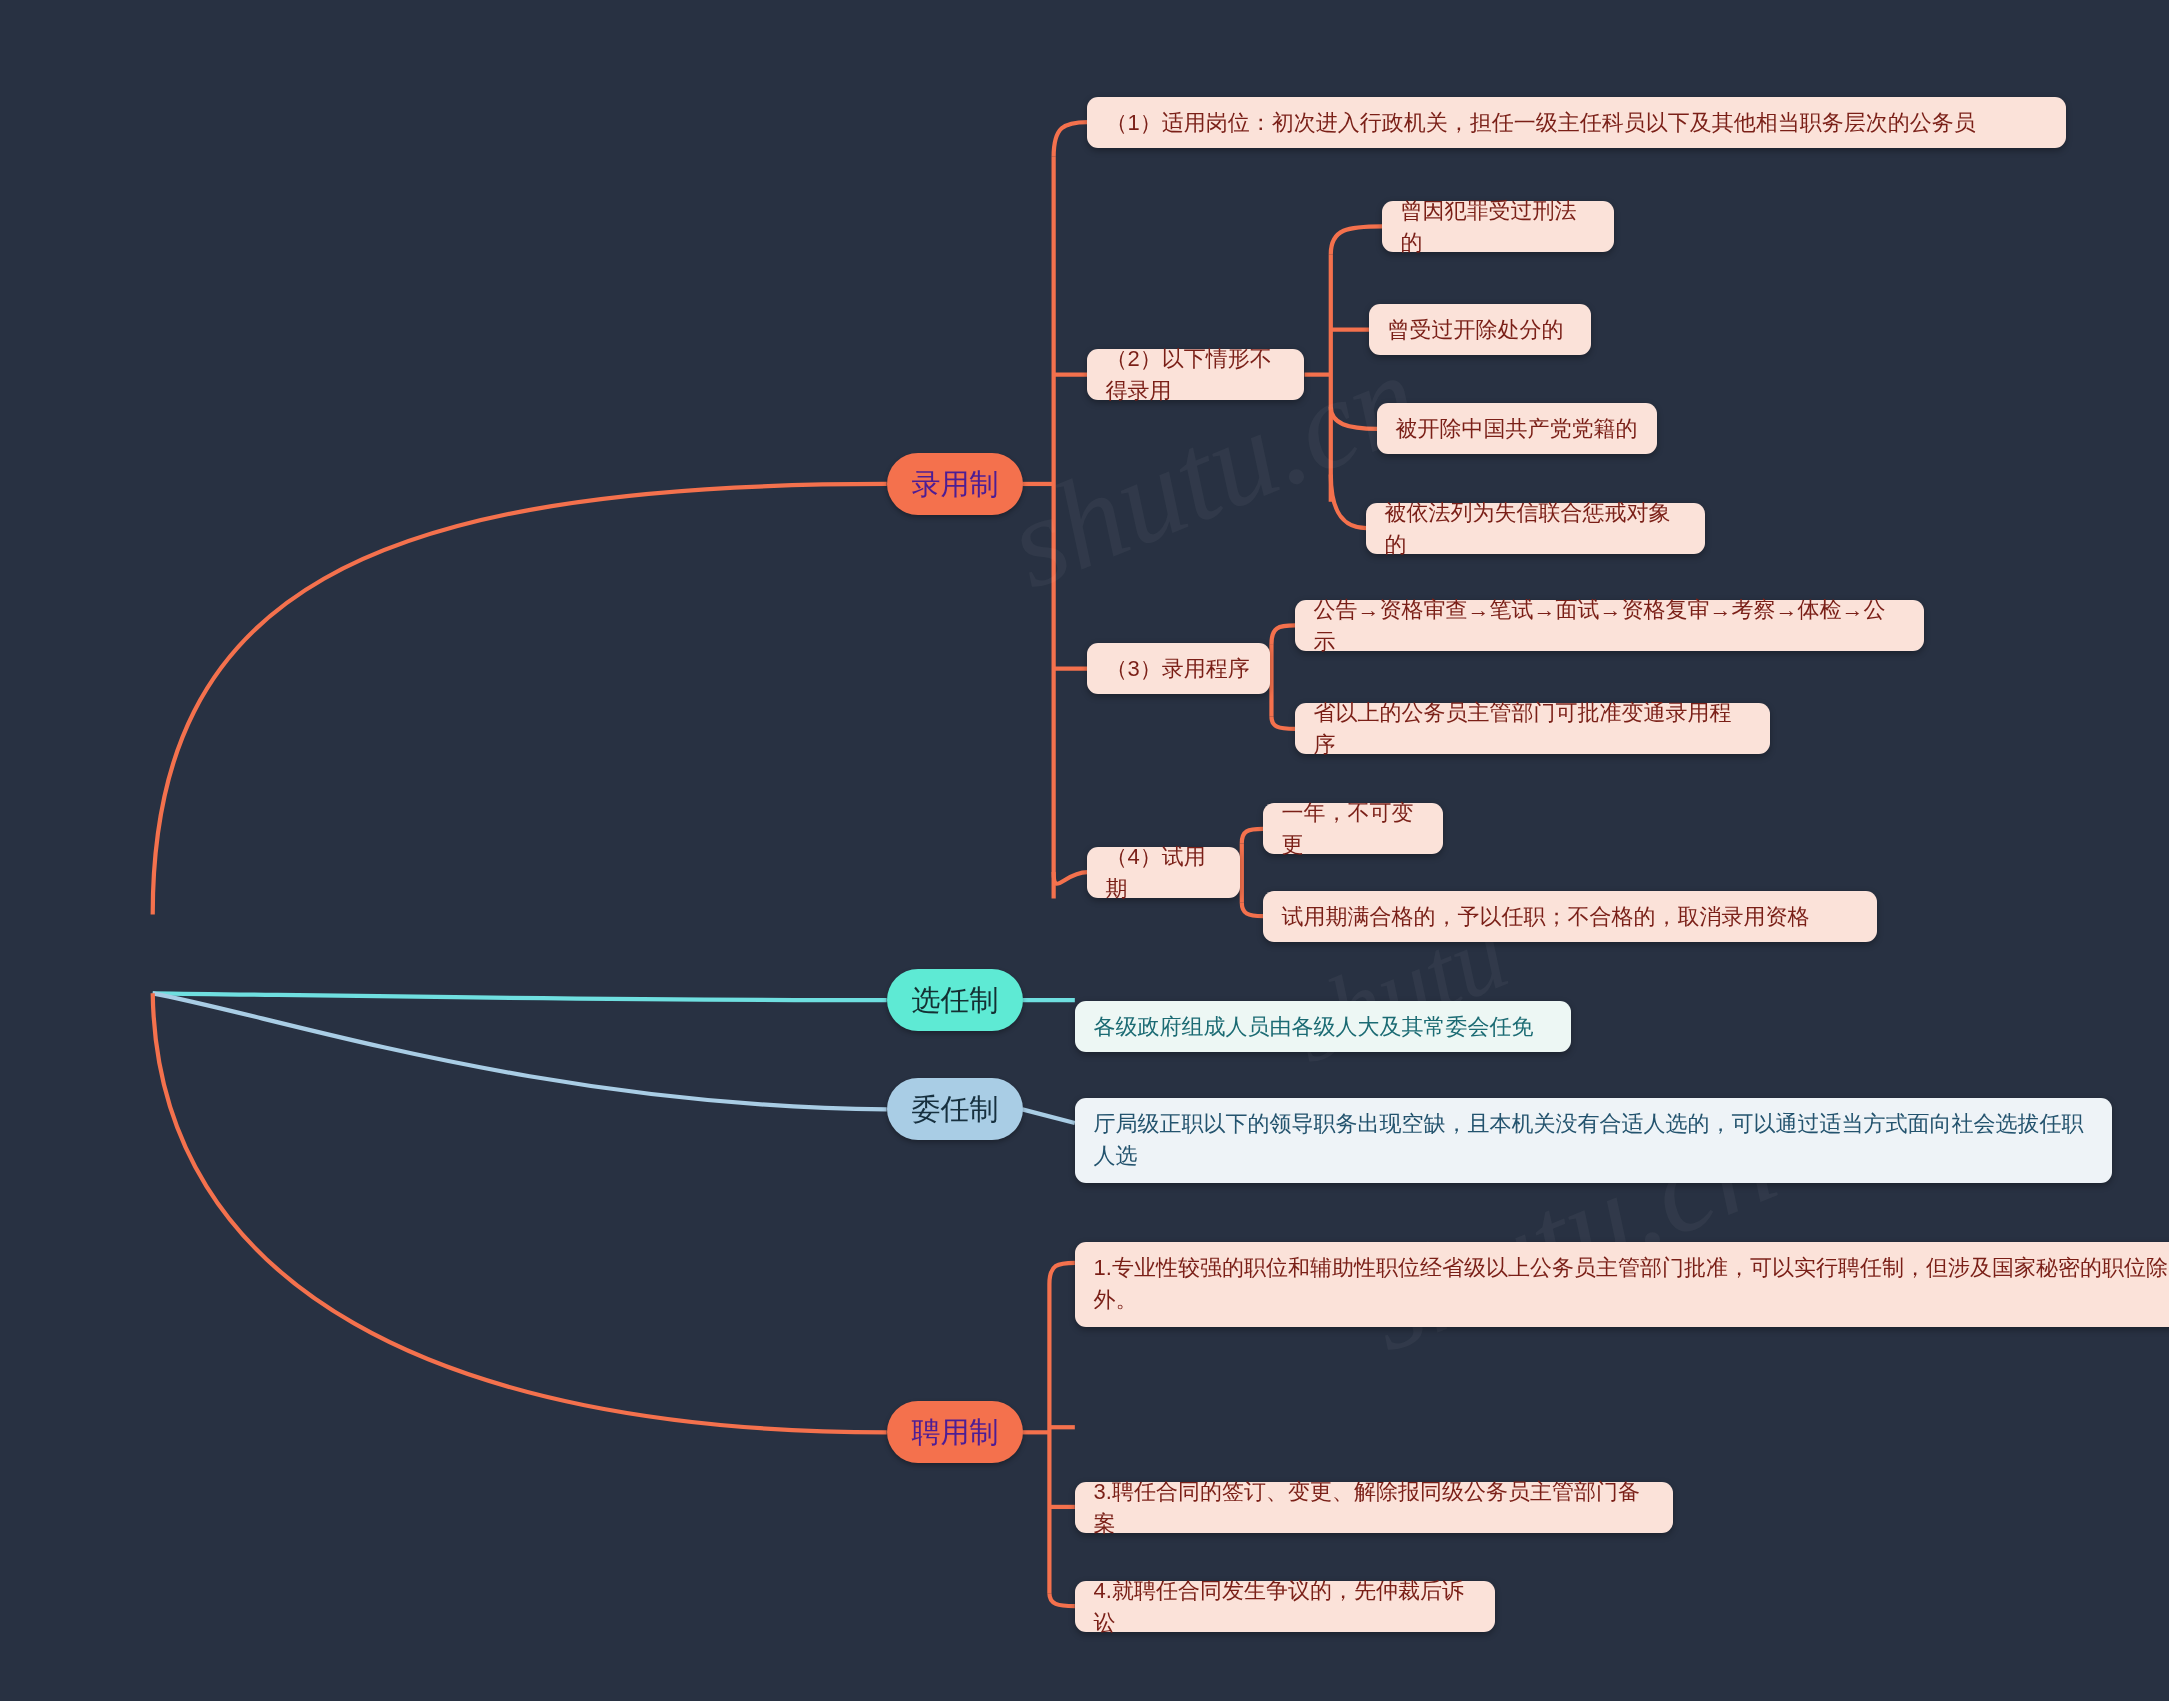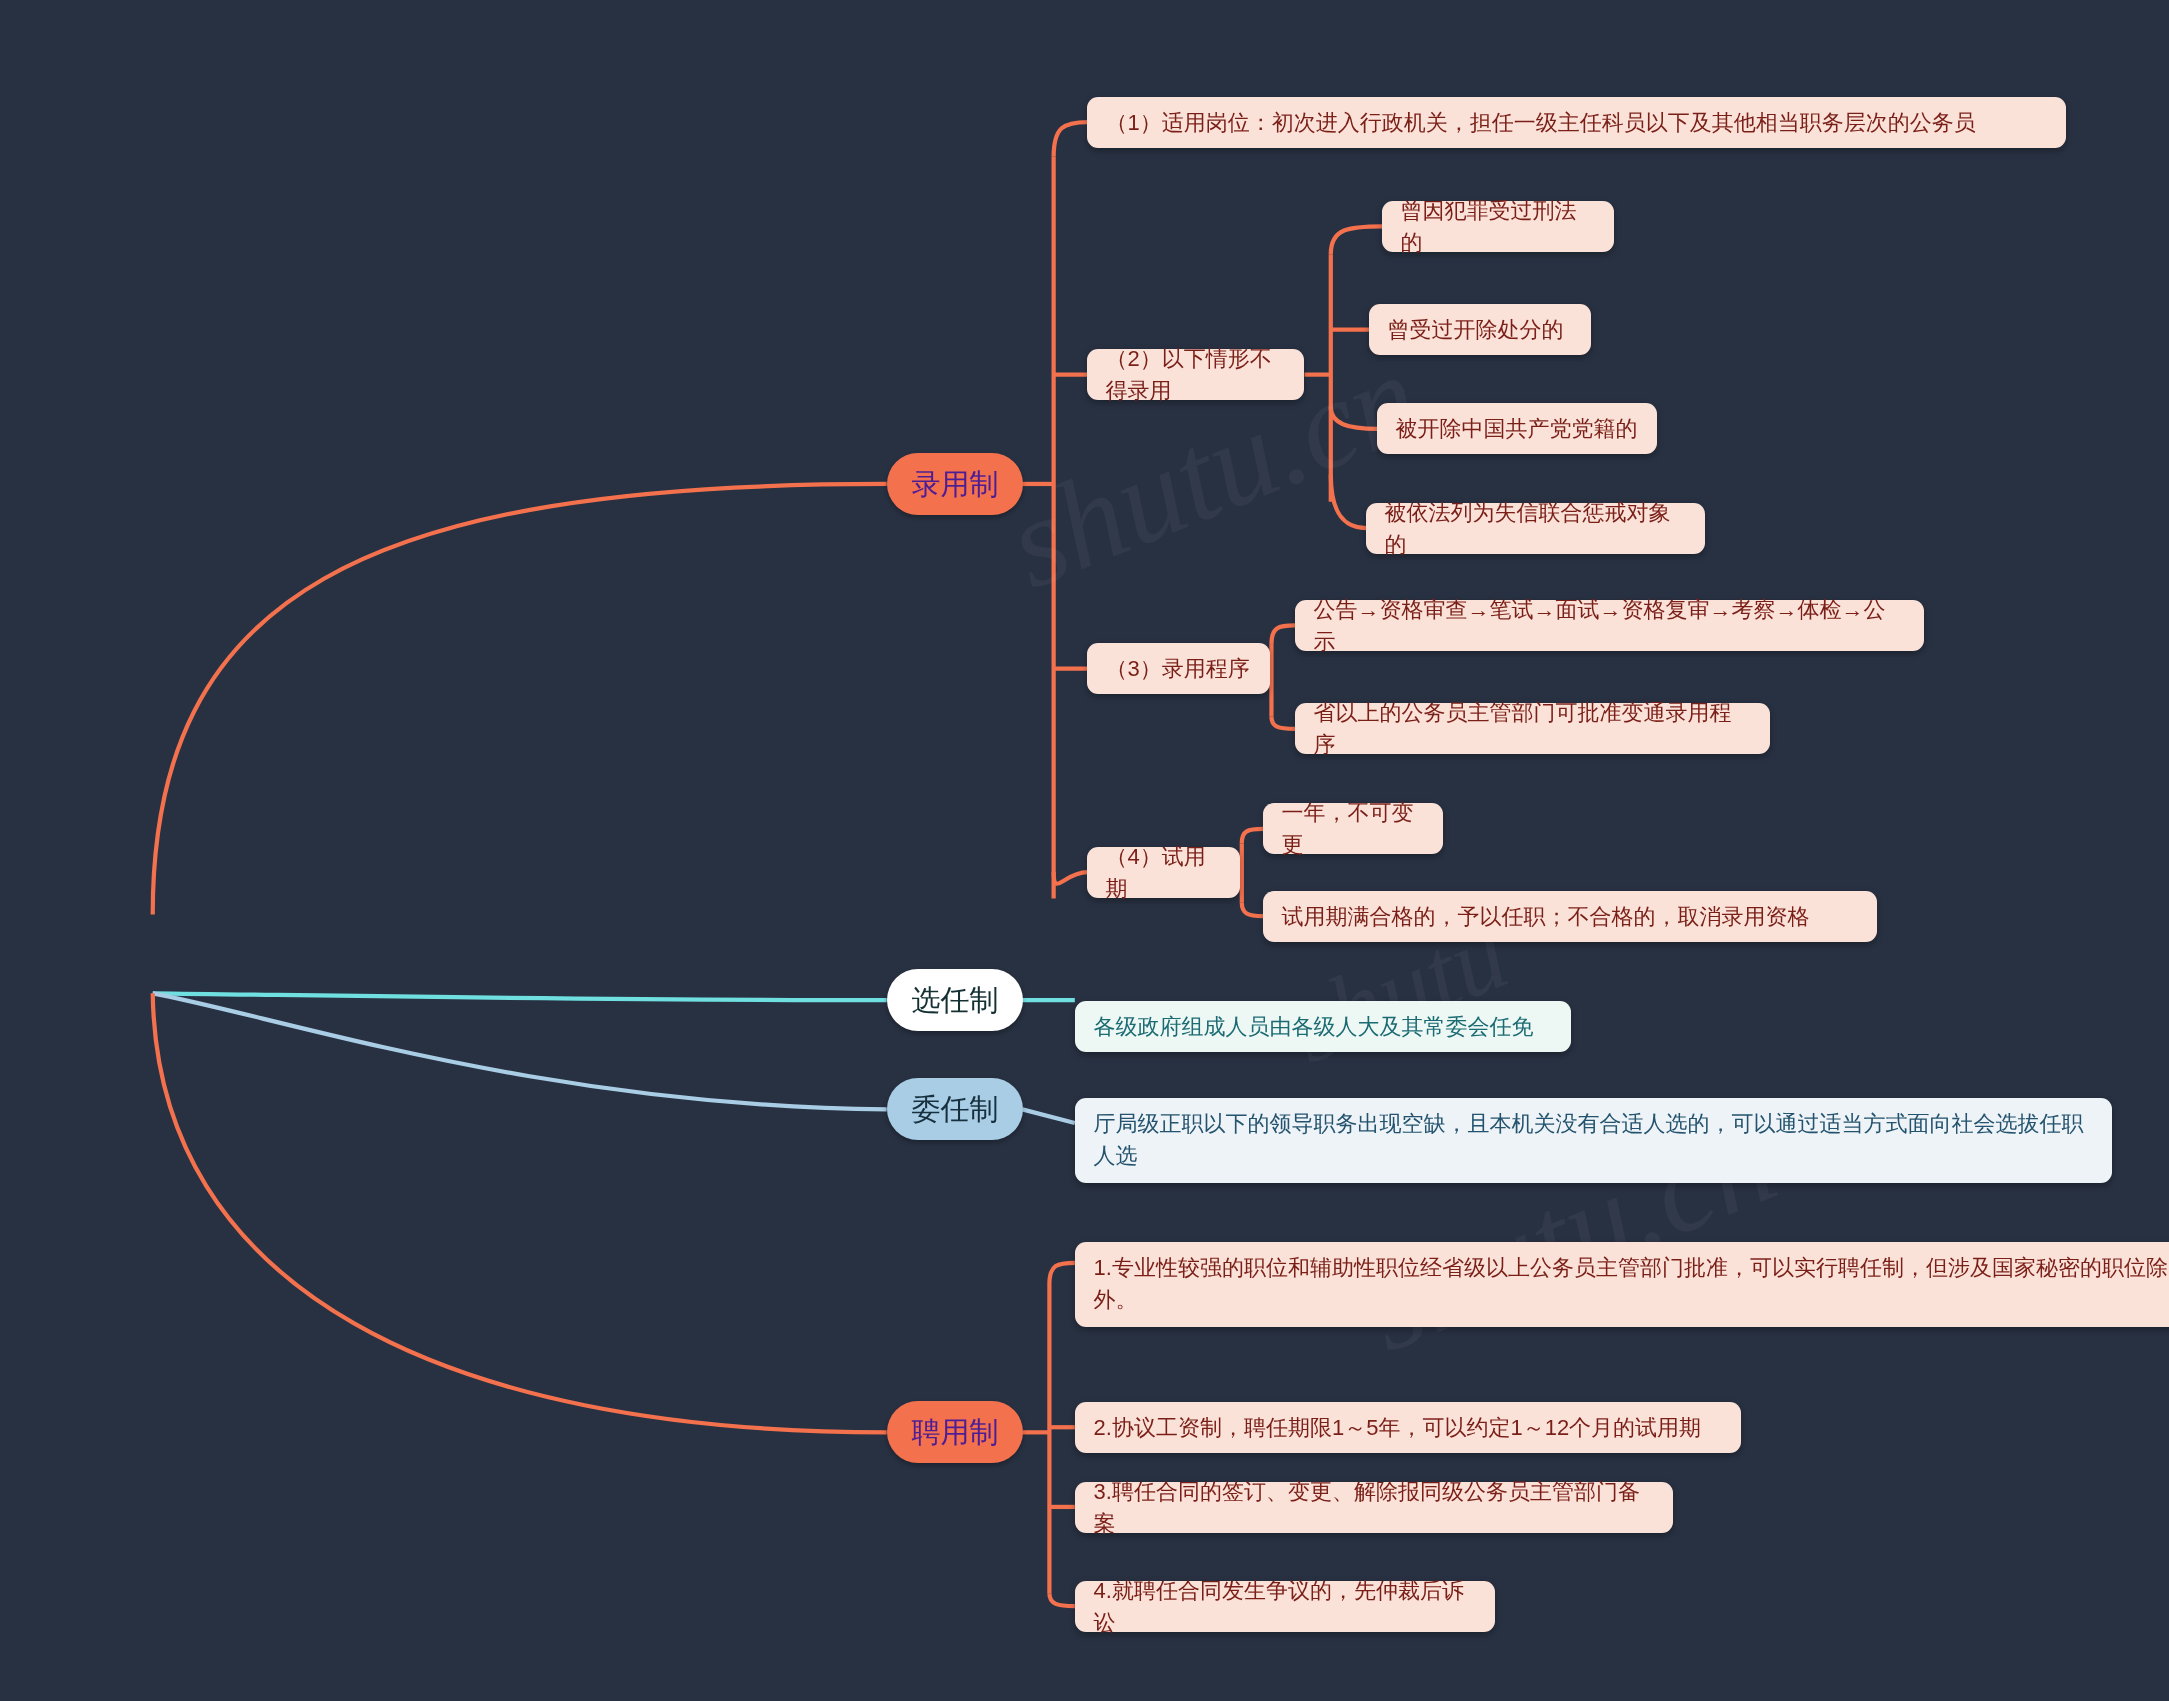--- a/index.html
+++ b/index.html
@@ -55,21 +55,21 @@
 
   
   .branch {
     border-radius: 34px;
     font-size: 29px;
     justify-content: center;
     padding: 0 22px;
     box-shadow: 0 2.5px 5.1px rgba(0,0,0,0.3);
   }
   .branch-orange { background: #f4714d; color: #4c1d95; }
-  .branch-cyan   { background: #ffffff; color: #143033; }
+  .branch-cyan   { background: #5eead4; color: #143033; }
   .branch-blue   { background: #a9cde5; color: #17303f; }
 
   #branch-luyong   { left: 887px; top: 453px;  width: 136px; height: 62px; }
   #branch-xuanren  { left: 887px; top: 969px; width: 136px; height: 62px; }
   #branch-weiren   { left: 887px; top: 1078px; width: 136px; height: 62px; }
   #branch-pinyong  { left: 887px; top: 1401px; width: 136px; height: 62px; }
 
   
   .card {
     border-radius: 11px;
@@ -211,18 +211,17 @@
   <div class="node card card-pink" id="n-1-3-1">公告→资格审查→笔试→面试→资格复审→考察→体检→公示</div>
 
   <div class="node card card-pink" id="n-1-4-1">一年，不可变更</div>
   <div class="node card card-pink" id="n-1-4-2">试用期满合格的，予以任职；不合格的，取消录用资格</div>
 
   <div class="node card card-mint" id="n-2-1">各级政府组成人员由各级人大及其常委会任免</div>
 
   <div class="node card card-ice" id="n-3-1">厅局级正职以下的领导职务出现空缺，且本机关没有合适人选的，可以通过适当方式面向社会选拔任职人选</div>
 
   <div class="node card card-pink" id="n-4-1">1.专业性较强的职位和辅助性职位经省级以上公务员主管部门批准，可以实行聘任制，但涉及国家秘密的职位除外。</div>
-  <div class="node card card-pink" id="n-4-2">2.协议工资制，聘任期限1～5年，可以约定1～12个月的试用期</div>
   <div class="node card card-pink" id="n-4-3">3.聘任合同的签订、变更、解除报同级公务员主管部门备案</div>
   <div class="node card card-pink" id="n-4-4">4.就聘任合同发生争议的，先仲裁后诉讼</div>
 
 </div>
 
 
 </body></html>

